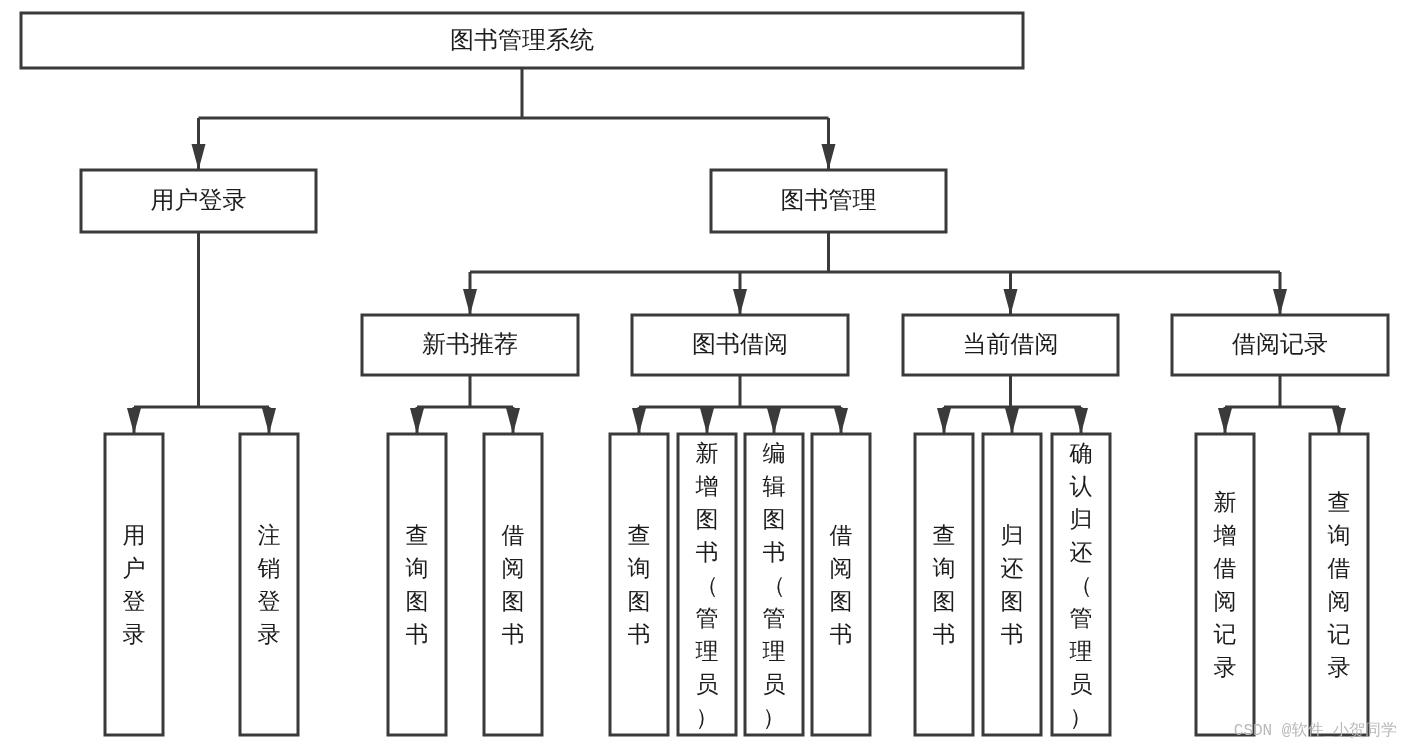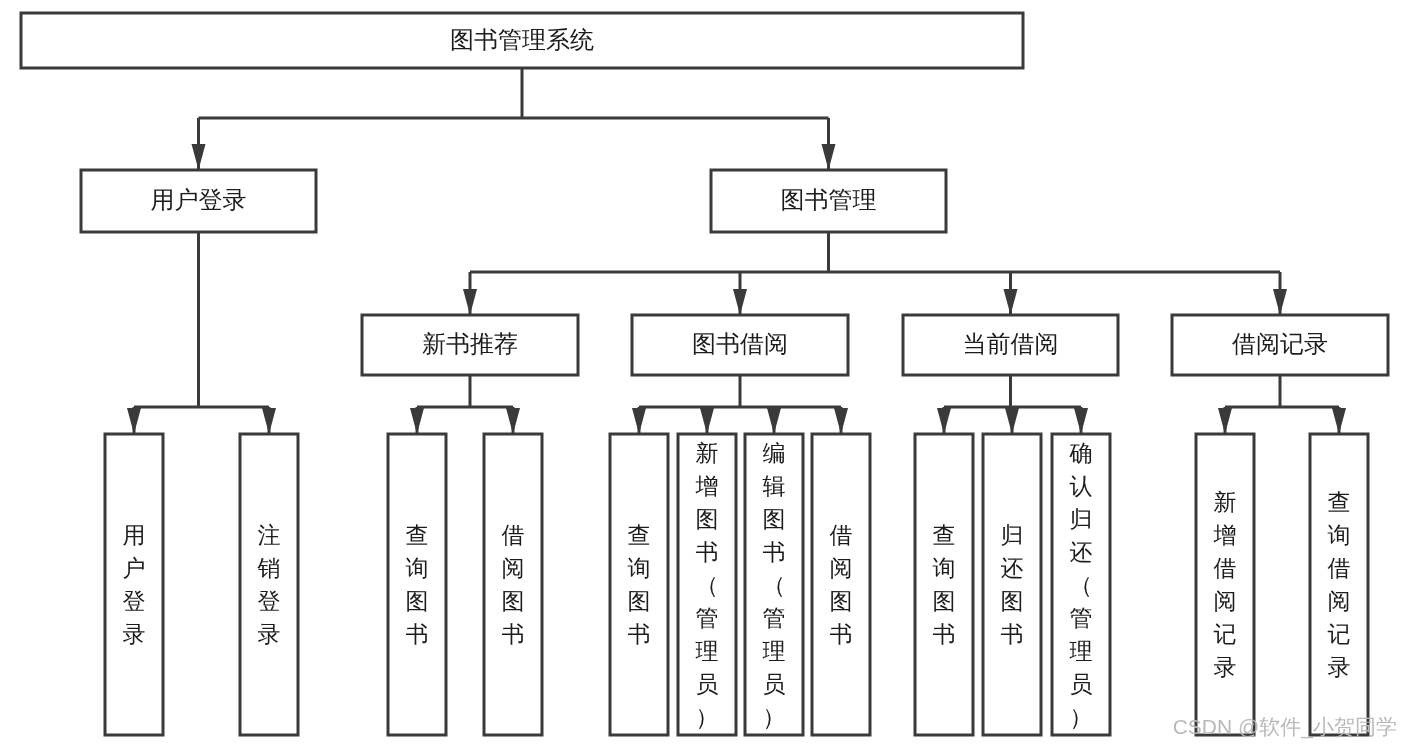--- a/index.html
+++ b/index.html
@@ -7,22 +7,22 @@
        font-family:"Liberation Sans","DejaVu Sans",sans-serif;}
   #chart-root{position:relative;width:1405px;height:747px;}
   svg#diagram{position:absolute;left:0;top:0;width:1405px;height:747px;display:block;}
   .nodebox{fill:#ffffff;stroke:#3a3a3a;stroke-width:3;}
   .connector{stroke:#3a3a3a;stroke-width:3;fill:none;stroke-linecap:butt;}
   .arrowhead{fill:#3a3a3a;stroke:none;}
   .nodelabel{fill:#1c1c1c;font-family:"Liberation Sans","DejaVu Sans",sans-serif;
              font-size:24px;text-anchor:middle;dominant-baseline:middle;}
   .vcell{font-family:"Liberation Sans","DejaVu Sans",sans-serif;font-size:23px;
          fill:#1c1c1c;text-anchor:middle;dominant-baseline:middle;}
-  .watermark{position:absolute;right:8px;bottom:6px;font-size:21px;color:#b9b9b9;
-             font-family:Liberation Sans, sans-serif;white-space:nowrap;}
+  .watermark{position:absolute;right:8px;bottom:6px;font-size:16px;color:#b9b9b9;
+             font-family:Liberation Mono, monospace;white-space:nowrap;}
 </style>
 </head>
 <body>
 
 <div id="chart-root">
 
   <svg id="diagram" viewBox="0 0 1405 747">
     <g id="connectors">
         <line x1="522" y1="68" x2="522" y2="118" class="connector"></line>
         <line x1="198.5" y1="118" x2="828.5" y2="118" class="connector"></line>

